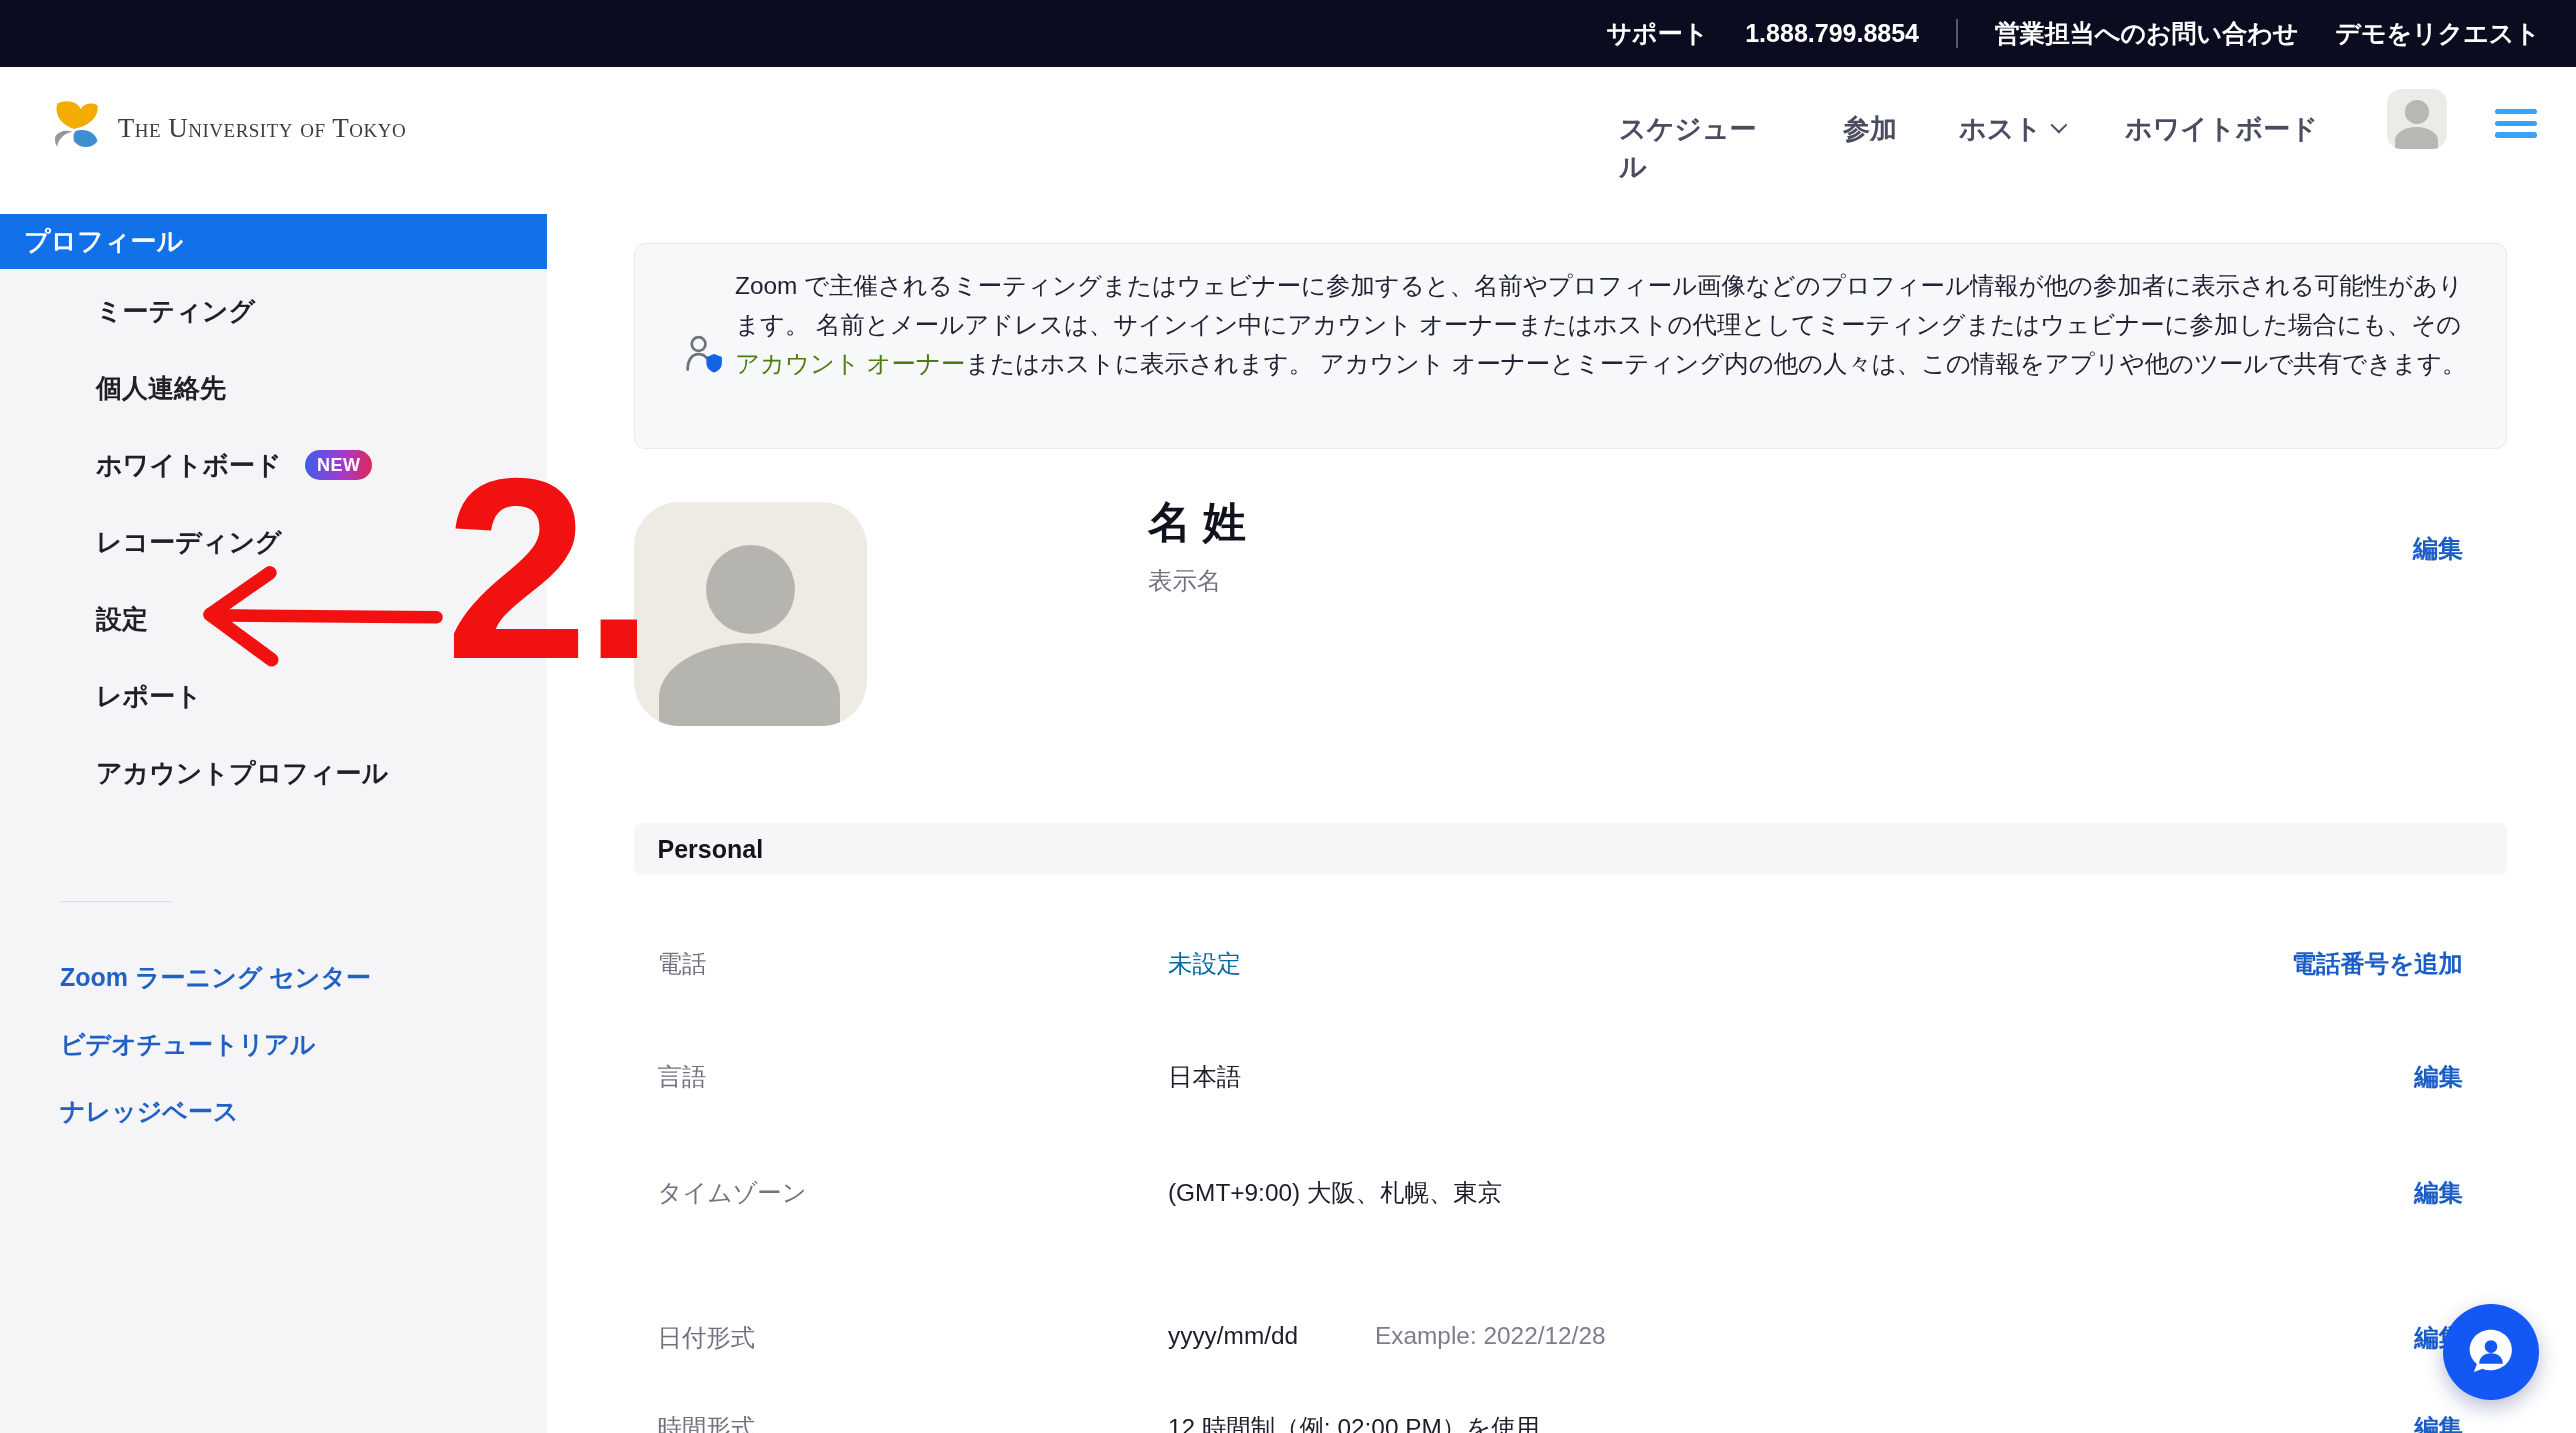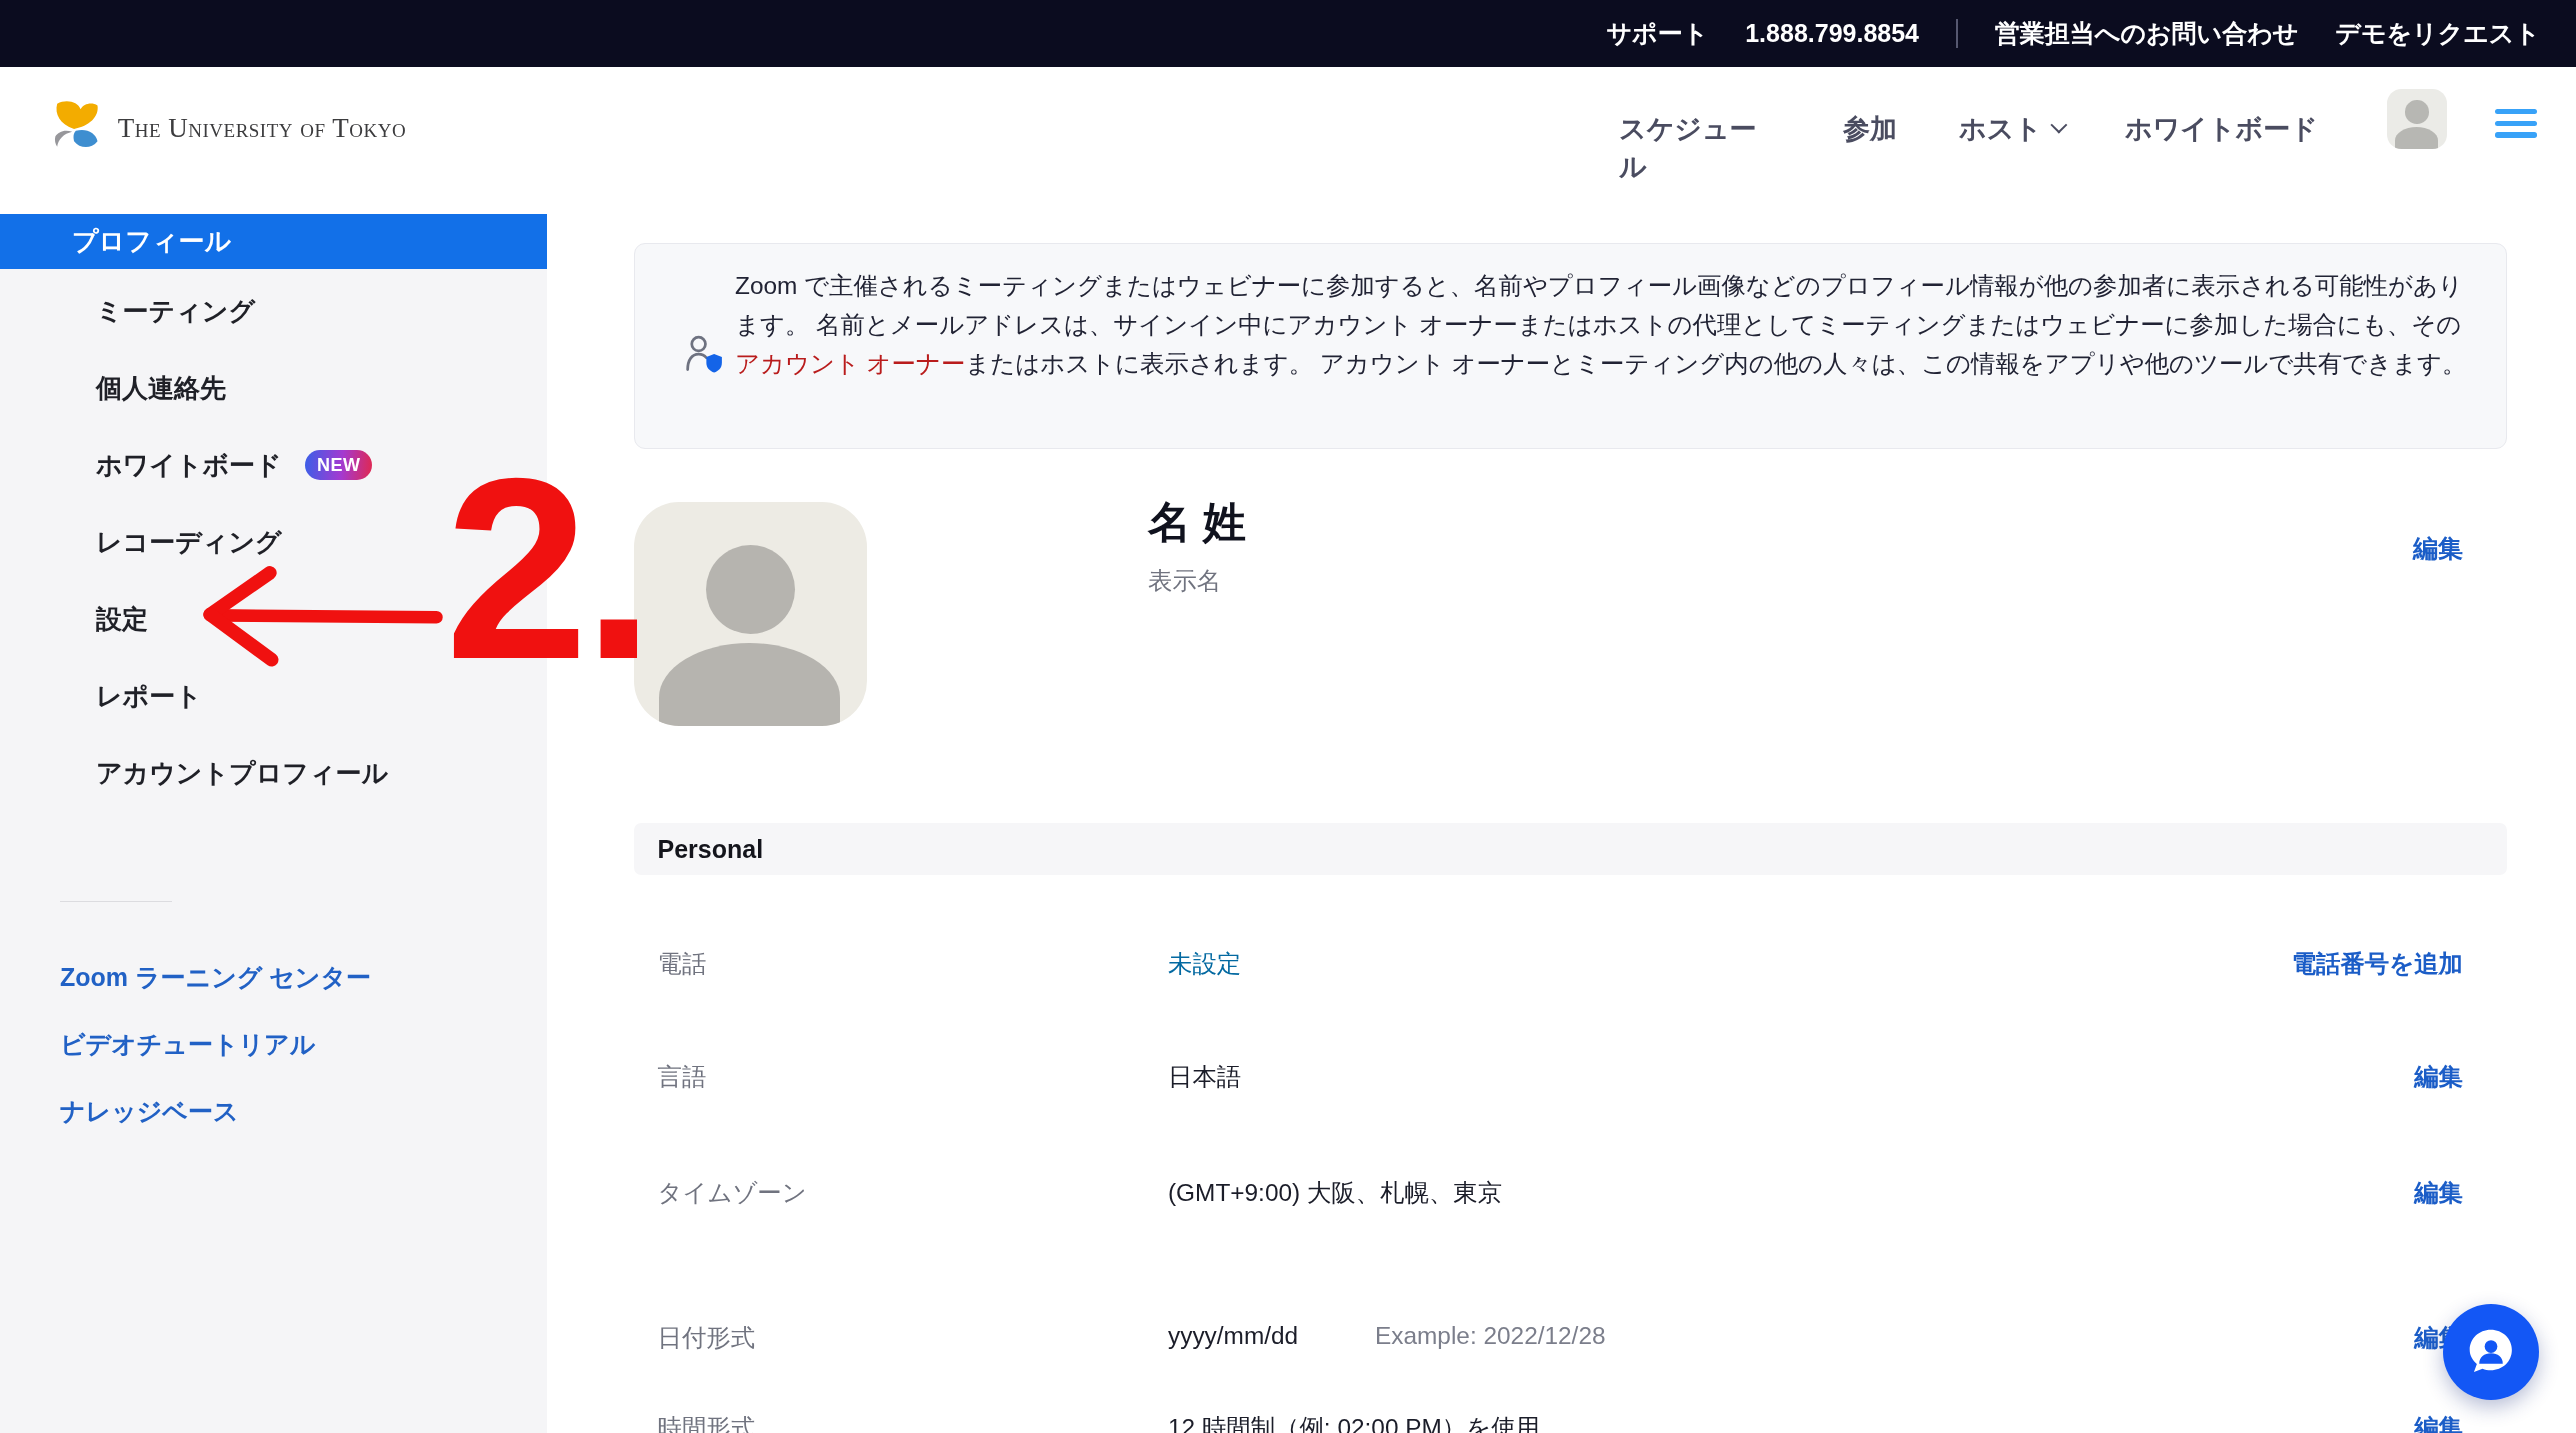--- a/index.html
+++ b/index.html
@@ -54,21 +54,21 @@
     position:absolute; left:8.1px; top:38px; width:43px; height:27px;
     border-radius:50% 50% 0 0; background:#b7b7b3;
   }
   .hamburger { position:absolute; left:2495px; top:42px; width:42px; cursor:pointer; }
   .hamburger .bar { width:42px; height:5.4px; border-radius:2.7px; background:#38a2f8; margin-bottom:6.3px; }
 
   
   .sidebar { position:absolute; left:0; top:214px; width:547px; bottom:0; background:#f5f5f7; }
   .side-active {
     height:55px; background:#1270e8; color:#fff; font-size:26px; font-weight:600;
-    display:flex; align-items:center; padding-left:72px; cursor:pointer;
+    display:flex; align-items:center; padding-left:24px; cursor:pointer;
   }
   .side-list { padding-top:3.6px; }
   .side-item {
     height:77px; display:flex; align-items:center; padding-left:96px;
     font-size:26px; font-weight:600; color:#1f2027; cursor:pointer;
   }
   .badge-new {
     margin-left:23.5px; color:#fff; font-size:18px; font-weight:700; letter-spacing:0.5px;
     padding:4.5px 11.8px; border-radius:15.4px;
     background:linear-gradient(95deg,#3a5fe8 0%,#a43ad0 55%,#e02850 100%);
@@ -85,21 +85,21 @@
 
   .notice {
     position:absolute; left:87px; top:29px; width:1873px; height:206px;
     background:#f7f8fa; border:0.9px solid #e8e9ee; border-radius:11px;
   }
   .notice-icon { position:absolute; left:49px; top:90px; width:42px; height:42px; }
   .notice-text {
     position:absolute; left:100px; top:22px; width:1733px;
     font-size:24.4px; line-height:39px; color:#212334;
   }
-  .notice-text a { color:#b91c1c; }
+  .notice-text a { color:#4d7c0f; }
 
   .avatar-lg {
     position:absolute; left:87px; top:288px; width:233px; height:224px;
     border-radius:45px; background:#edebe4; overflow:hidden; cursor:pointer;
   }
   .avatar-lg .head {
     position:absolute; left:72px; top:43px; width:89px; height:89px;
     border-radius:50%; background:#b6b4af;
   }
   .avatar-lg .body {

